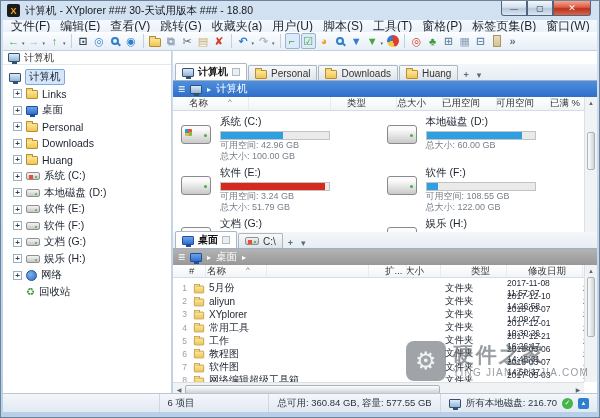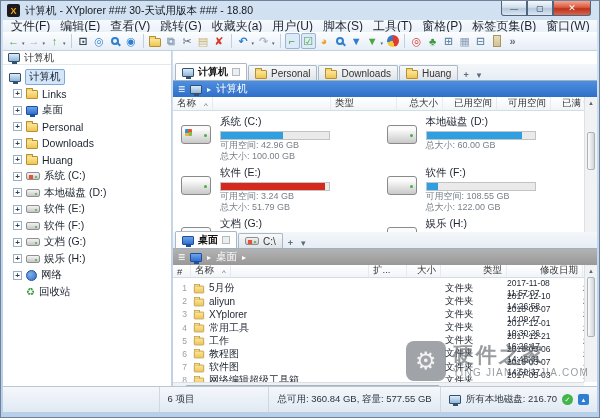--- a/index.html
+++ b/index.html
@@ -81,21 +81,21 @@
   .crumb{position:absolute;left:0;right:0;height:16px;display:flex;align-items:center;gap:5px;padding-left:5px;
     color:#fff;font-size:10.5px;}
   .crumb.blue{top:30px;background:linear-gradient(#4e8fe0,#2f6fc8);}
   .crumb.gray{top:198px;background:linear-gradient(#b3b3b3,#989898);}
   .burger{font-size:12px;line-height:1;font-weight:bold;}
   .crumb-arrow{font-size:8px;}
   .cols{position:absolute;left:0;right:0;display:grid;align-items:center;background:linear-gradient(#ffffff,#f1f4f8);
     border-bottom:1px solid #d4dce4;color:#333;font-size:9.5px;}
   .cols.c-top{top:46px;height:14px;grid-template-columns:158px 66px 46px 54px 54px 1fr;}
   .cols.c-bot{top:214px;height:13px;grid-template-columns:18px 178px 38px 34px 66px 76px 1fr;}
-  .cols span{padding:0 4px;border-right:1px solid #e7ebf0;overflow:hidden;white-space:nowrap;height:100%;display:flex;align-items:flex-end;}
+  .cols span{padding:0 16px;border-right:1px solid #e7ebf0;overflow:hidden;white-space:nowrap;height:100%;display:flex;align-items:flex-start;}
   .cols span.r{justify-content:flex-end;}
   .hdr-box{position:absolute;right:0;top:46px;width:13px;height:14px;background:#eef1f5;border-left:1px solid #d4dce4;
     font-size:7px;color:#789;display:flex;align-items:center;justify-content:center;}
   .sort{font-size:8px;color:#667;margin-left:4px;}
   
   .drive-area{position:absolute;left:0;right:13px;top:60px;height:121px;overflow:hidden;background:#fff;}
   .drive-grid{display:grid;grid-template-columns:1fr 1fr;}
   .tile{height:51px;display:flex;gap:9px;padding:3px 4px 0 8px;overflow:hidden;}
   .tile-icon{width:30px;height:19px;margin-top:11px;flex:0 0 auto;background:linear-gradient(#fbfbfb 20%,#c9c9c9);
     border:1px solid #8a8a8a;border-radius:3px;position:relative;}
@@ -119,21 +119,21 @@
   .vscroll{position:absolute;right:0;width:13px;background:#f1f2f4;border-left:1px solid #dcdfe3;}
   .vs-top{top:46px;height:135px;}
   .vs-bot{top:214px;height:117px;}
   .vs-arrow{height:11px;display:flex;align-items:center;justify-content:center;font-size:6px;color:#5a6570;}
   .vs-thumb{margin:1px 2px;background:linear-gradient(90deg,#fdfdfd,#cfd4d9);border:1px solid #aab2ba;border-radius:2px;}
   .hscroll{position:absolute;left:0;right:13px;top:331px;height:13px;background:#f1f2f4;border-top:1px solid #dcdfe3;
     display:flex;align-items:center;}
   .hs-arrow{width:12px;text-align:center;font-size:6px;color:#5a6570;}
   .hs-thumb{height:9px;width:62%;background:linear-gradient(#fdfdfd,#cfd4d9);border:1px solid #aab2ba;border-radius:2px;}
   
-  .statusbar{position:absolute;left:2px;right:2px;bottom:5px;height:26px;background:linear-gradient(#f4f7fb,#e1e9f2);
+  .statusbar{position:absolute;left:2px;right:2px;bottom:5px;height:19px;background:linear-gradient(#f4f7fb,#e1e9f2);
     border-top:1px solid #b9c6d4;display:flex;align-items:flex-start;font-size:9.5px;color:#2c3440;}
   .st-seg{height:100%;display:flex;align-items:center;padding:0 8px;border-right:1px solid #cdd8e3;white-space:nowrap;}
   .st-left{width:170px;border-right:1px solid #cdd8e3;height:100%;}
   .st-items{width:118px;}
   .st-total{flex:1;}
   .st-right{border-right:none;gap:5px;display:flex;align-items:center;}
   .st-check{width:11px;height:11px;border-radius:50%;background:#43b649;color:#fff;font-size:7px;display:flex;
     align-items:center;justify-content:center;font-weight:bold;}
   .st-up{width:11px;height:11px;border-radius:2px;background:#2f7fd0;color:#fff;font-size:6px;display:flex;
     align-items:center;justify-content:center;}

